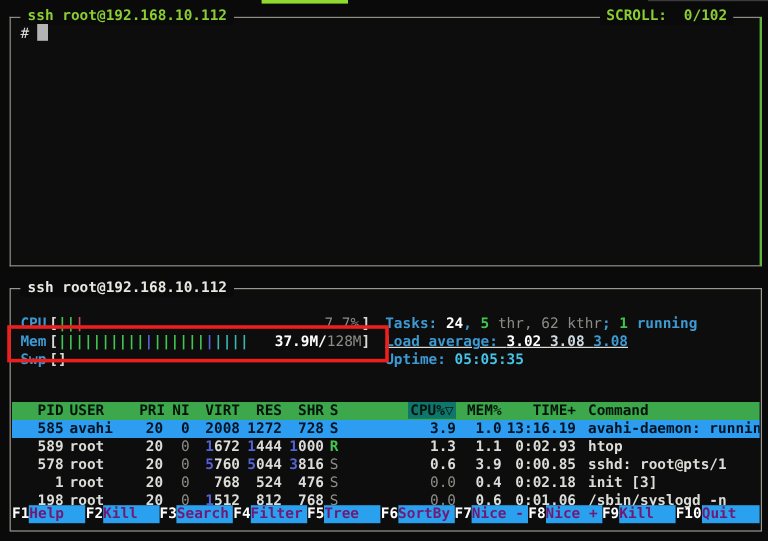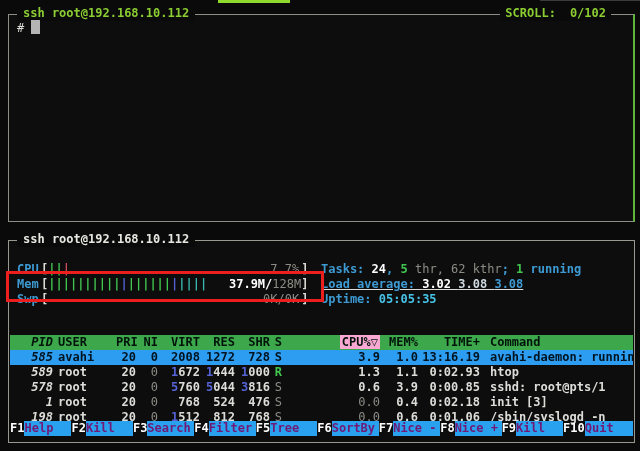--- a/index.html
+++ b/index.html
@@ -48,25 +48,25 @@
   
   .tabs{left:12px;}
   .tab{display:inline-block;padding:0 5px;margin-right:9px;color:#02140a;}
   .tab-main{background:#3da74b;}
   .tab-io{background:#9fb8ee;color:#0a1030;}
 
   
   .trow{position:absolute;left:1px;right:1px;height:15px;display:flex;white-space:pre;font-weight:bold;padding-left:8px;box-sizing:border-box;}
   .thead{background:#3da74b;color:#02140a;}
   .thead span{color:#02140a;}
-  .sort-hl{background:#f9a8d4;padding:0 2px;color:#0a1030;text-align:center;}
+  .sort-hl{background:#0f766e;padding:0 2px;color:#0a1030;text-align:center;}
   .prow{color:#dcdcd8;}
   .prow.selected{background:#2d9df2;}
   .prow.selected span{color:#00131f !important;font-weight:bold;}
-  .c-pid{width:35px;text-align:right;font-style:italic;}
+  .c-pid{width:35px;text-align:right;}
   .c-user{width:58px;margin-left:5px;text-align:left;}
   .c-pri{width:20px;text-align:right;}
   .c-ni{width:22px;text-align:right;}
   .c-virt{width:42px;text-align:right;}
   .c-res{width:35px;text-align:right;}
   .c-shr{width:35px;text-align:right;}
   .c-s{width:12px;text-align:right;}
   .c-cpu{width:98px;text-align:right;}
   .c-mem{width:38px;text-align:right;}
   .c-time{width:62px;text-align:right;}
@@ -101,21 +101,21 @@
       <span class="mlabel">CPU</span><span class="mbrk">[</span><span class="mbody"><span><span data-c="grn">||</span><span data-c="red">|</span></span><span class="mpct">7.7%</span></span><span class="mbrk">]</span>
     </div>
     <div class="htop-line rline" style="top:21px;"><span data-c="lbl">Tasks: </span><span data-c="bw">24</span><span data-c="lbl">, </span><span data-c="grn">5</span><span data-c="dim"> thr</span><span data-c="dim">, </span><span data-c="dim">62</span><span data-c="dim"> kthr</span><span data-c="lbl">; </span><span data-c="grn">1</span><span data-c="lbl"> running</span></div>
 
     <div class="htop-line mline" style="top:36px;">
       <span class="mlabel">Mem</span><span class="mbrk">[</span><span class="mbody"><span><span data-c="grn">||||||||||</span><span data-c="blu">|</span><span data-c="grn">||||||</span><span data-c="blu">|</span><span data-c="cyn">||||</span></span><span class="mval"><span data-c="bw">37.9M/</span><span data-c="dim">128M</span></span></span><span class="mbrk">]</span>
     </div>
     <div class="htop-line rline" style="top:36px;text-decoration:underline;"><span data-c="lbl">Load average: </span><span data-c="bw">3.02 </span><span data-c="w2">3.08 </span><span data-c="lbl">3.08</span></div>
 
     <div class="htop-line mline" style="top:51px;">
-      <span class="mlabel">Swp</span><span class="mbrk">[</span><span class="mbody"><span class="mpct">0K/0K</span></span><span class="mbrk">]</span>
+      <span class="mlabel">Swp</span><span class="mbrk">[</span><span class="mbrk">]</span>
     </div>
     <div class="htop-line rline" style="top:51px;"><span data-c="lbl">Uptime: </span><span data-c="cyb">05:05:35</span></div>
 
     <div class="htop-line tabs" style="top:80px;">
       <span class="tab tab-main">Main</span><span class="tab tab-io">I/O</span>
     </div>
 
     <div class="trow thead" style="top:94px;">
       <span class="c-pid">PID</span>
       <span class="c-user">USER</span>

